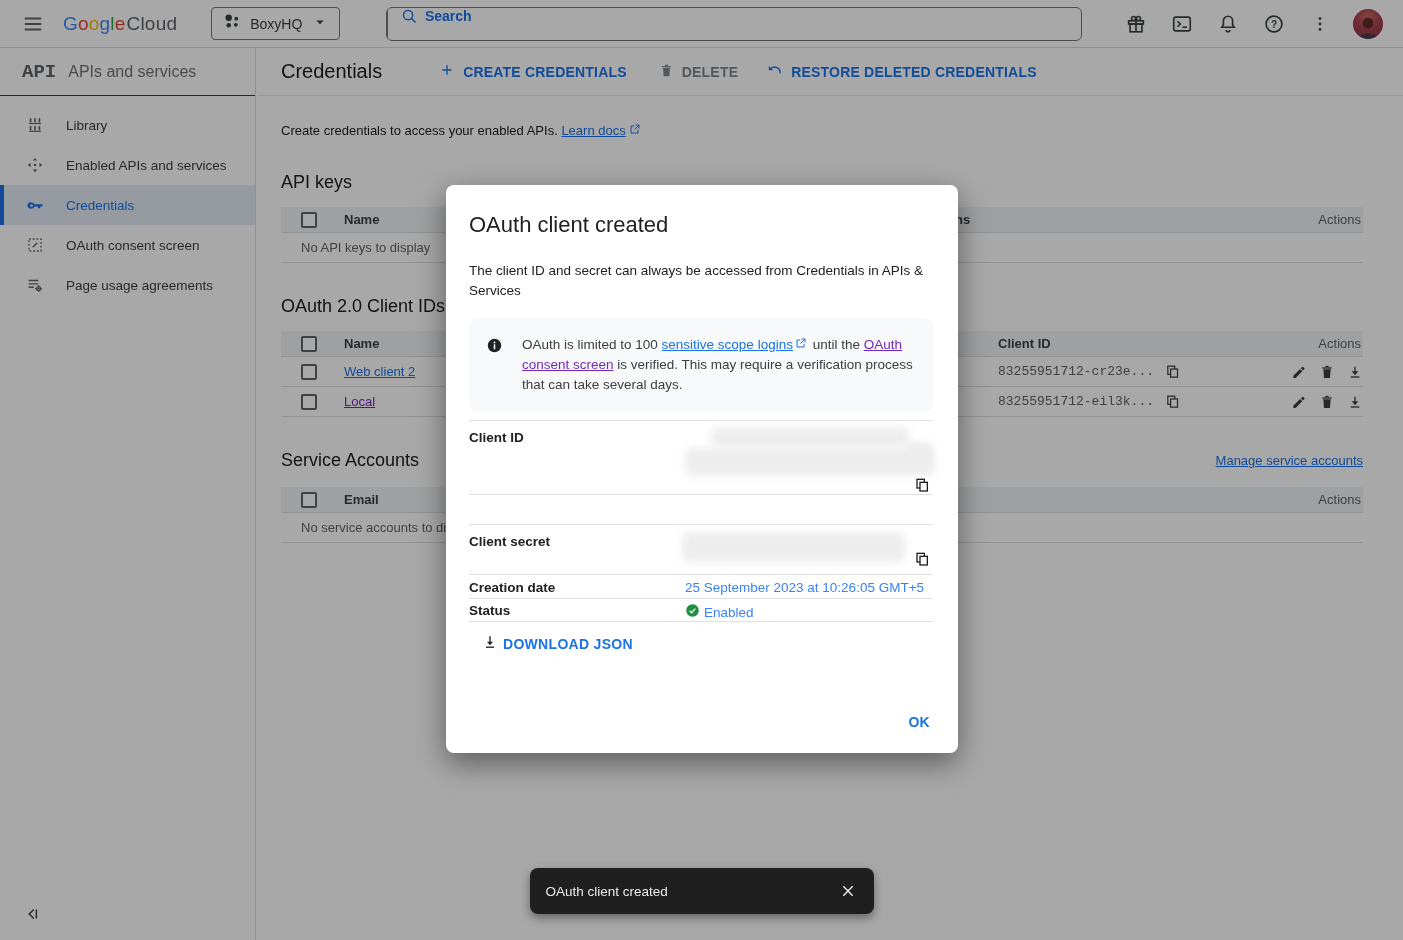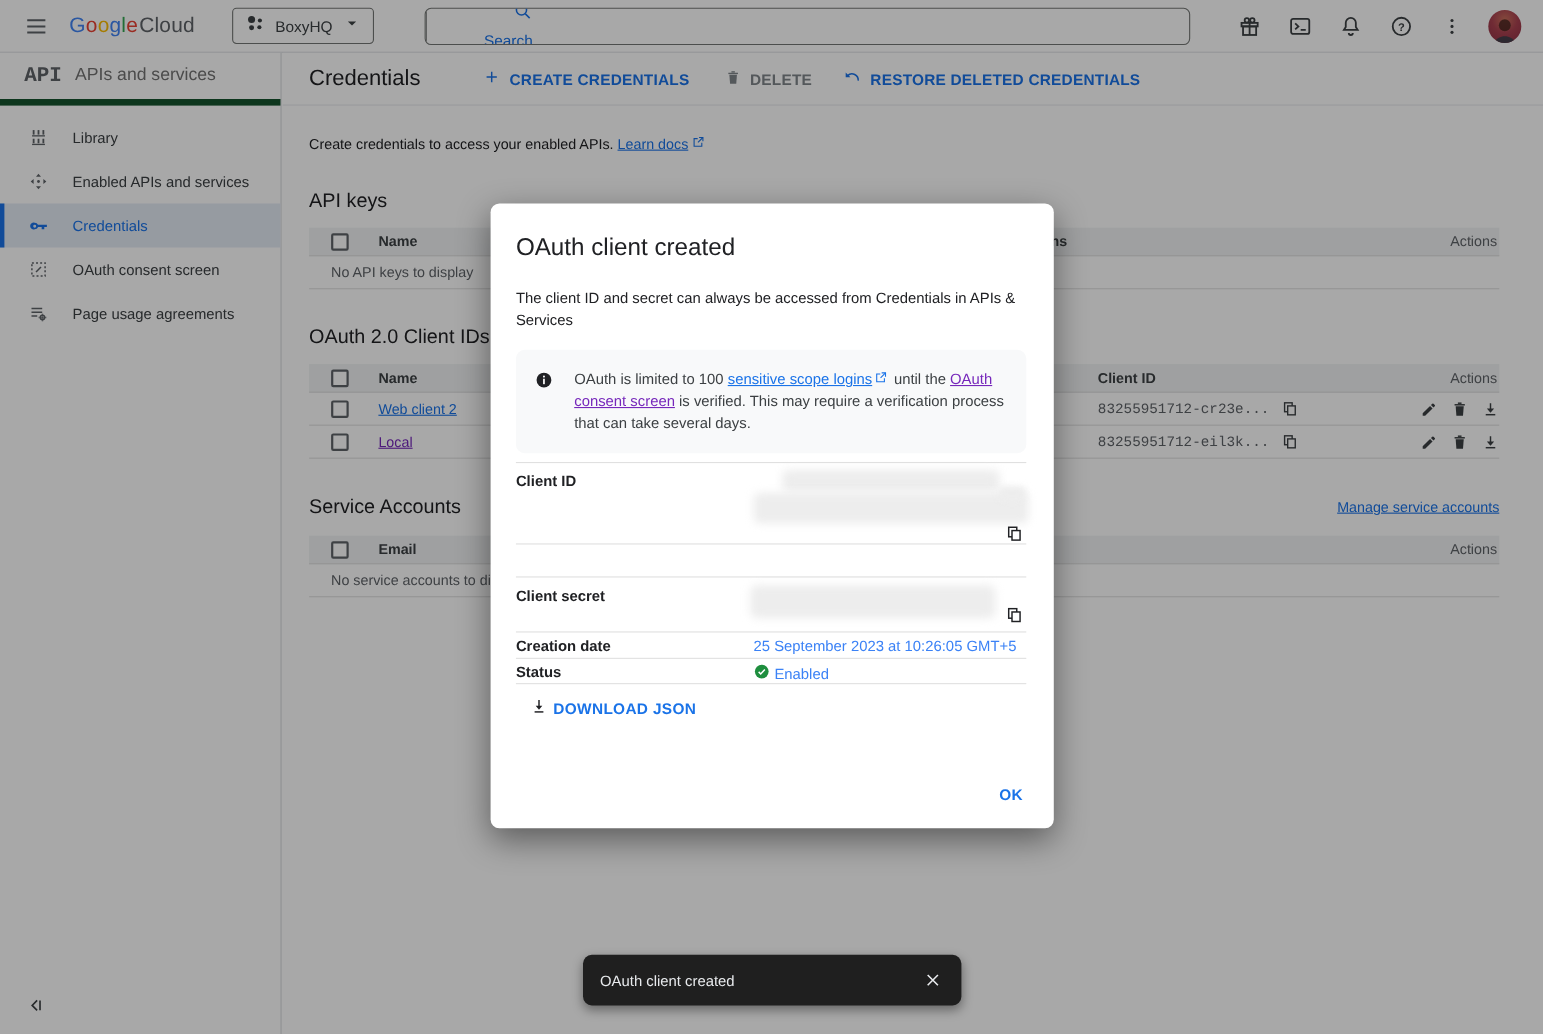--- a/index.html
+++ b/index.html
@@ -17,32 +17,32 @@
   .gc-logo .l4{color:#34A853}
   .gc-logo .cloud { color:#5f6368; margin-left:1px; }
   .proj-sel { margin-left:34px; height:33px; border:1px solid #747775; border-radius:4px; display:flex;
               align-items:center; gap:9px; padding:0 10px 0 12px; cursor:pointer; }
   .proj-sel .pname { font-size:14px; color:#3c4043;text-align:center; }
   .searchbar { margin-left:46px; width:696px; height:34px; border:1px solid #747775; border-radius:6px;
                display:flex; align-items:stretch; overflow:hidden; background:#fff; }
   .searchbar input { flex:1; border:none; outline:none; padding:0 14px; font-size:14px; color:#3c4043;
                      font-family:"Liberation Sans", sans-serif; background:transparent; }
   .searchbar input::placeholder { color:#5f6368; }
-  .search-btn { width:97px; border-left:1px solid #747775; display:flex; align-items:flex-end; justify-content:center;
-                gap:7px; color:#1a73e8; font-size:14px; font-weight:normal; cursor:pointer;flex-direction:column; }
+  .search-btn { width:97px; border-left:1px solid #747775; display:flex; align-items:flex-start; justify-content:center;
+                gap:7px; color:#1a73e8; font-size:14px; font-weight:bold; cursor:pointer; }
   .top-icons { margin-left:auto; display:flex; align-items:center; gap:20px; padding-right:20px; }
   .icon-btn { width:26px; height:26px; display:flex; align-items:center; justify-content:center; cursor:pointer; }
   .avatar { width:30px; height:30px; border-radius:50%; overflow:hidden; cursor:pointer;
             background:radial-gradient(circle at 50% 30%, #c9705c 0%, #aa4150 45%, #8e3044 100%); position:relative; }
   .avatar svg { position:absolute; left:0; top:3px; }
 
   
   .sidebar { position:absolute; left:0; top:48px; width:256px; bottom:0; background:#fff;
              border-right:1px solid #dadce0; z-index:1; }
-  .side-head { height:48px; border-bottom:6px solid #14532d; display:flex; align-items:center; padding-left:22px; gap:12px; }
+  .side-head { height:48px; border-bottom:1px solid #14532d; display:flex; align-items:center; padding-left:22px; gap:12px; }
   .api-logo { font-family:"Liberation Mono", monospace; font-weight:bold; font-size:19px; color:#5f6368; letter-spacing:0; }
   .side-title { font-size:16px; color:#737373; }
   .nav { padding-top:9px; }
   .nav-item { height:40px; display:flex; align-items:center; gap:21px; padding-left:25px; font-size:13.5px;
               color:#3c4043; cursor:pointer; }
   .nav-item.selected { background:#e4ebf5; color:#1a73e8; border-left:4px solid #1a73e8; padding-left:21px; }
   .nav-item.selected .nicon svg path, .nav-item.selected .nicon svg rect, .nav-item.selected .nicon svg circle { fill:#1a73e8; }
   .nicon { width:20px; height:20px; display:flex; align-items:center; justify-content:center; }
   .collapse { position:absolute; left:24px; bottom:15px; width:20px; height:20px; cursor:pointer; }
 

